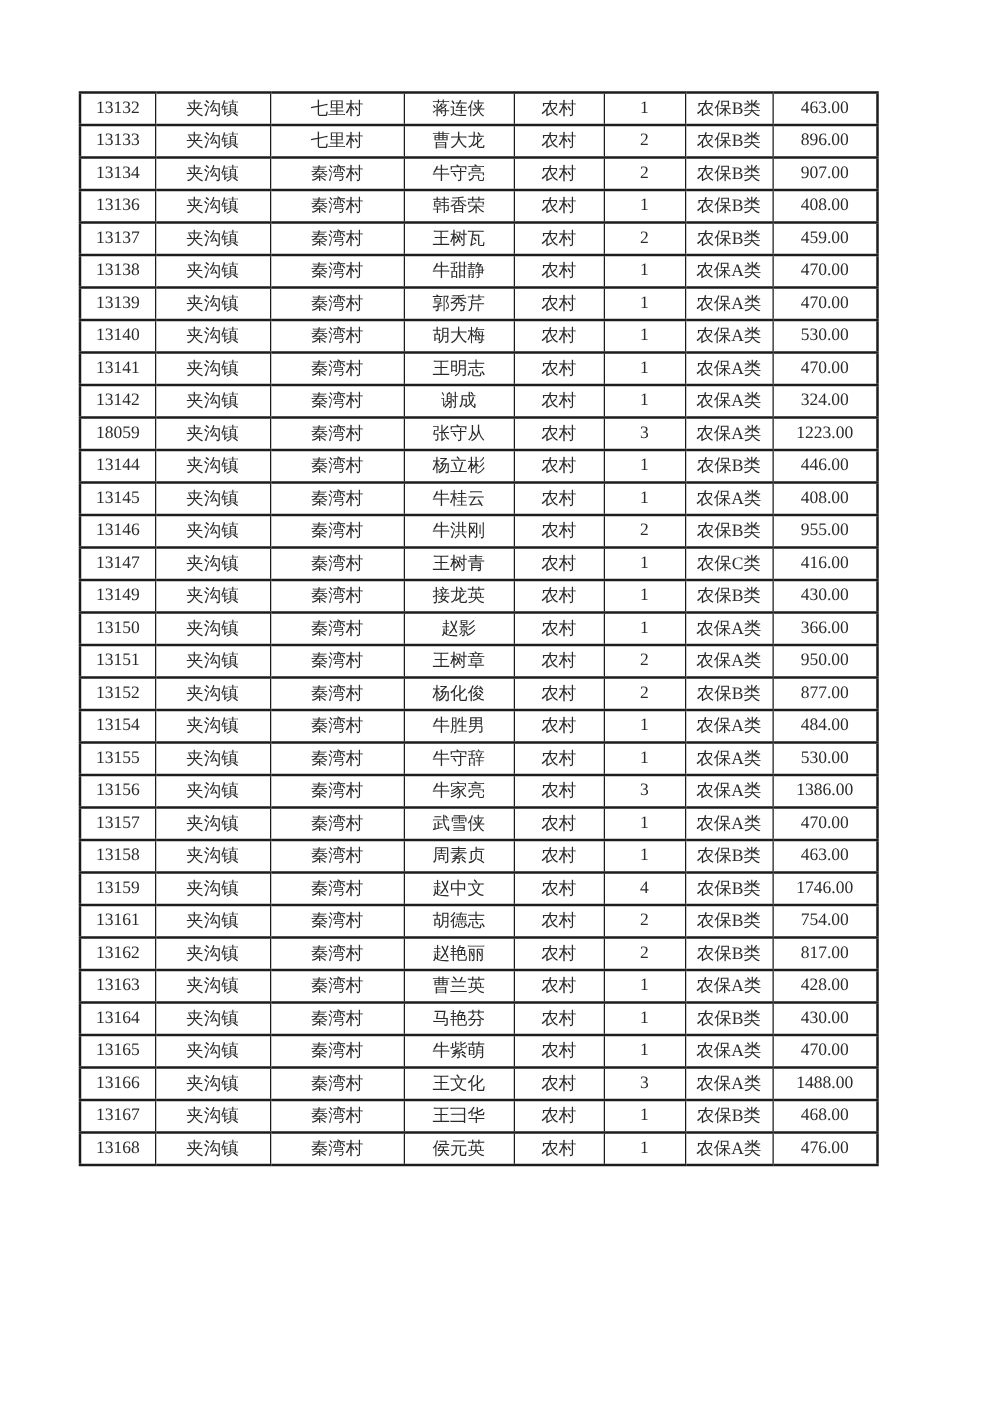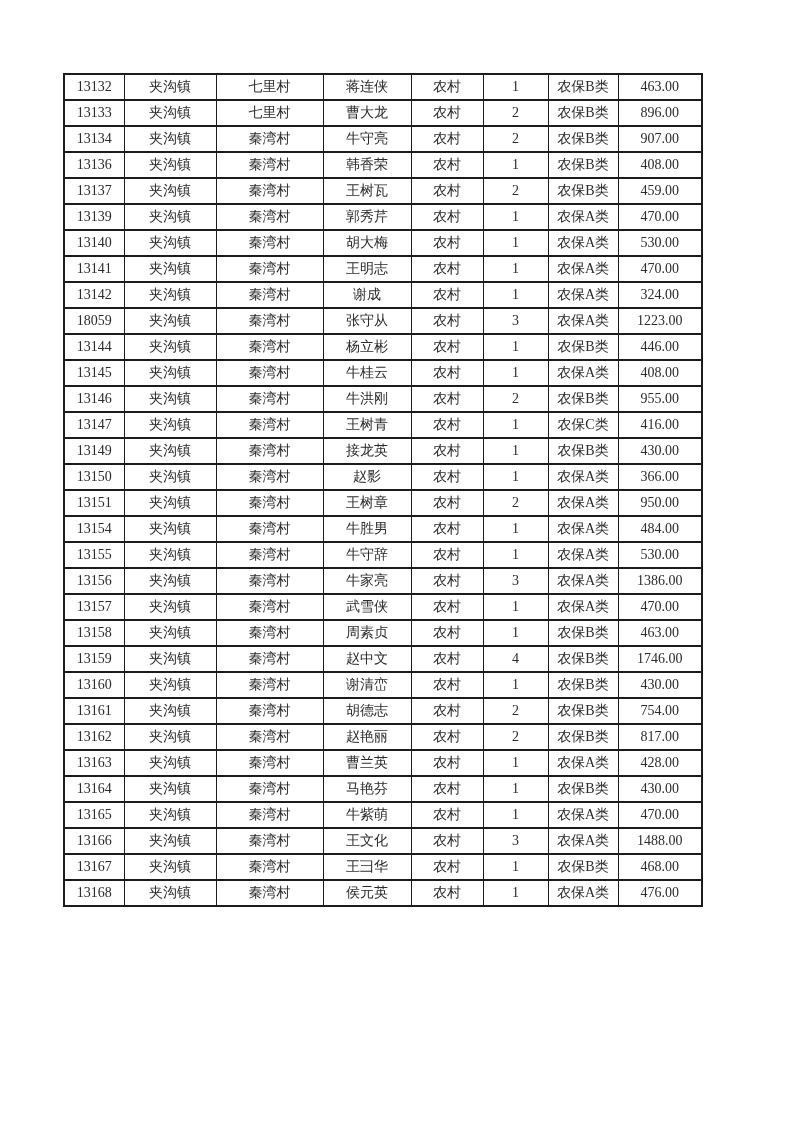--- a/index.html
+++ b/index.html
@@ -100,20 +100,30 @@
           <td>13137</td>
           <td>夹沟镇</td>
           <td>秦湾村</td>
           <td>王树瓦</td>
           <td>农村</td>
           <td>2</td>
           <td>农保B类</td>
           <td>459.00</td>
         </tr>
         <tr>
+          <td>13138</td>
+          <td>夹沟镇</td>
+          <td>秦湾村</td>
+          <td>牛甜静</td>
+          <td>农村</td>
+          <td>1</td>
+          <td>农保A类</td>
+          <td>470.00</td>
+        </tr>
+        <tr>
           <td>13139</td>
           <td>夹沟镇</td>
           <td>秦湾村</td>
           <td>郭秀芹</td>
           <td>农村</td>
           <td>1</td>
           <td>农保A类</td>
           <td>470.00</td>
         </tr>
         <tr>
@@ -220,20 +230,30 @@
           <td>13151</td>
           <td>夹沟镇</td>
           <td>秦湾村</td>
           <td>王树章</td>
           <td>农村</td>
           <td>2</td>
           <td>农保A类</td>
           <td>950.00</td>
         </tr>
         <tr>
+          <td>13152</td>
+          <td>夹沟镇</td>
+          <td>秦湾村</td>
+          <td>杨化俊</td>
+          <td>农村</td>
+          <td>2</td>
+          <td>农保B类</td>
+          <td>877.00</td>
+        </tr>
+        <tr>
           <td>13154</td>
           <td>夹沟镇</td>
           <td>秦湾村</td>
           <td>牛胜男</td>
           <td>农村</td>
           <td>1</td>
           <td>农保A类</td>
           <td>484.00</td>
         </tr>
         <tr>
@@ -278,30 +298,20 @@
         </tr>
         <tr>
           <td>13159</td>
           <td>夹沟镇</td>
           <td>秦湾村</td>
           <td>赵中文</td>
           <td>农村</td>
           <td>4</td>
           <td>农保B类</td>
           <td>1746.00</td>
-        </tr>
-        <tr>
-          <td>13160</td>
-          <td>夹沟镇</td>
-          <td>秦湾村</td>
-          <td>谢清峦</td>
-          <td>农村</td>
-          <td>1</td>
-          <td>农保B类</td>
-          <td>430.00</td>
         </tr>
         <tr>
           <td>13161</td>
           <td>夹沟镇</td>
           <td>秦湾村</td>
           <td>胡德志</td>
           <td>农村</td>
           <td>2</td>
           <td>农保B类</td>
           <td>754.00</td>

